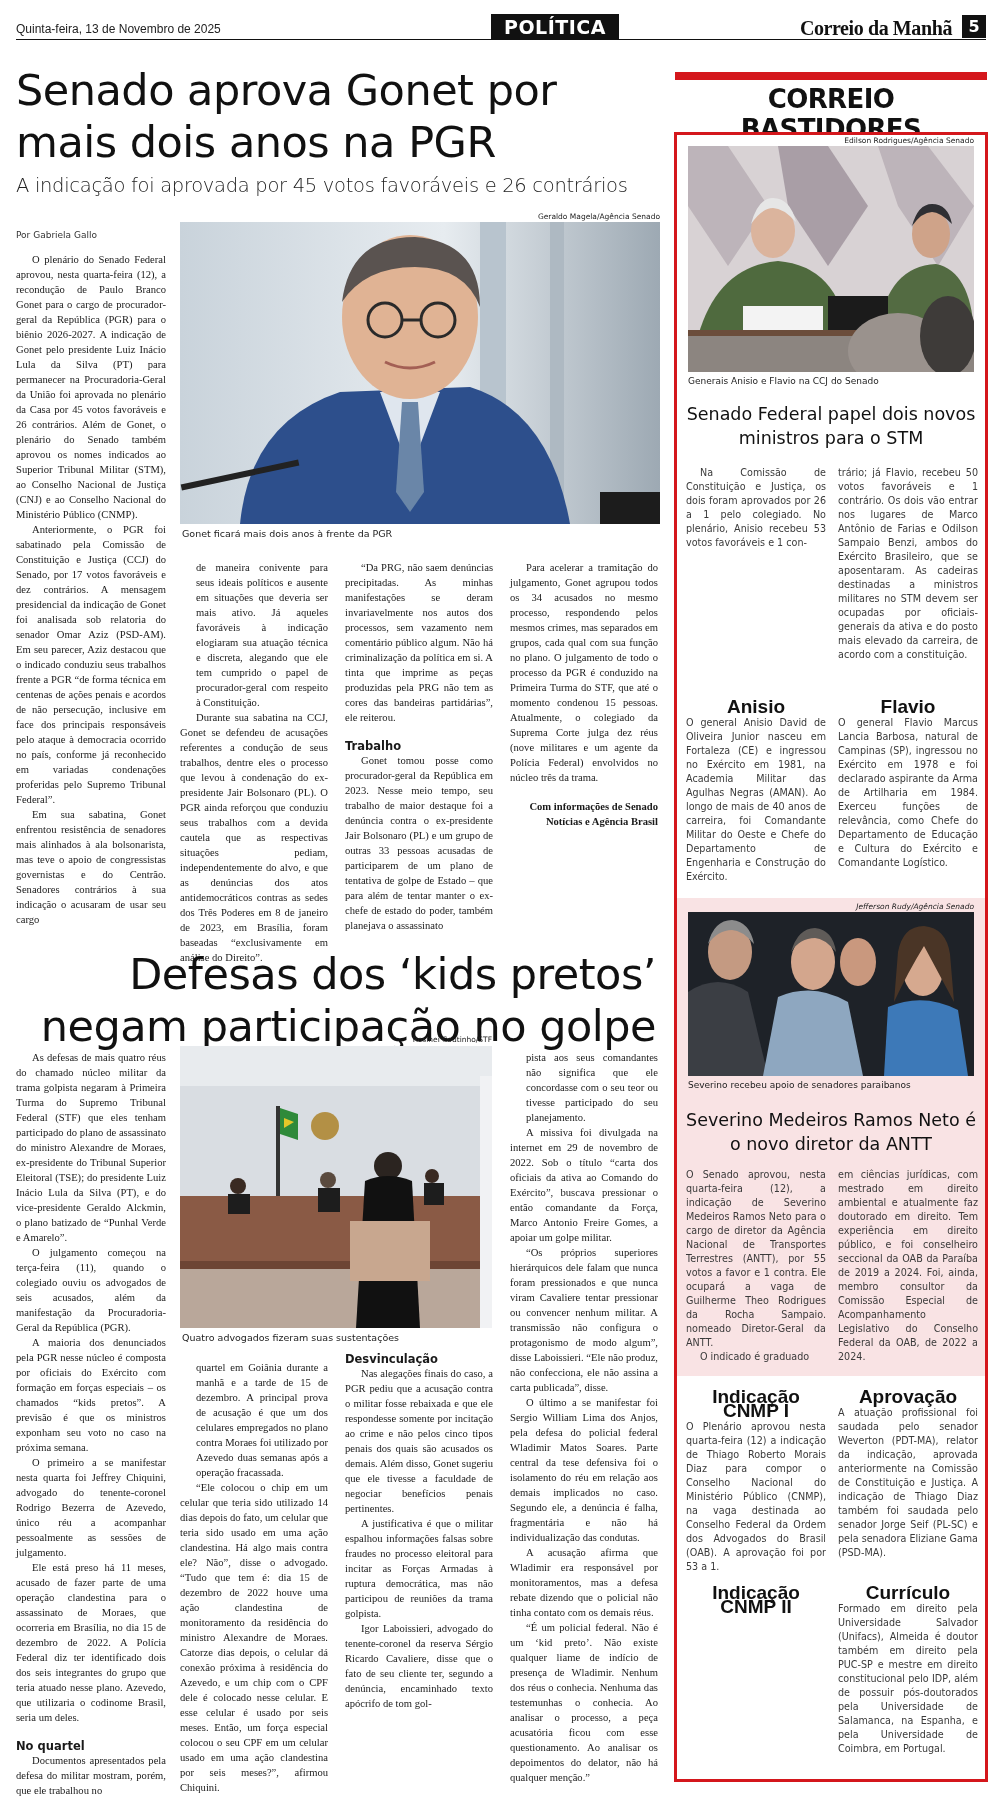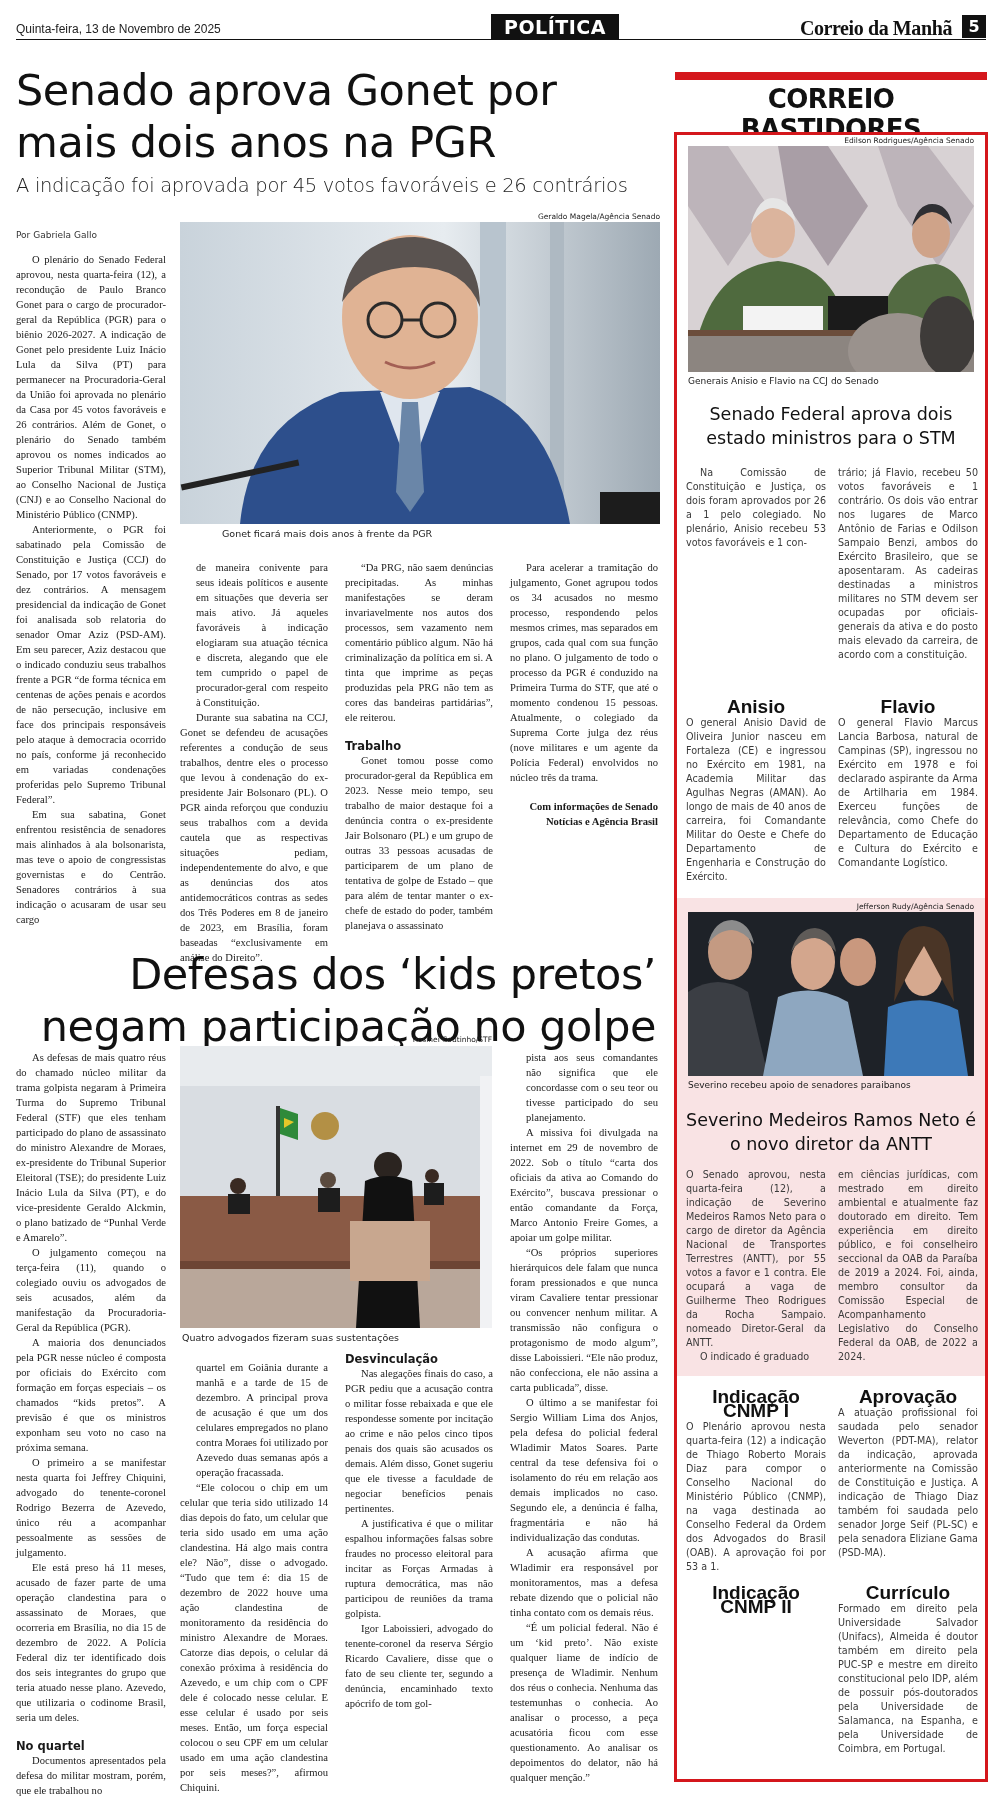--- a/index.html
+++ b/index.html
@@ -74,21 +74,21 @@
     <ellipse cx="230" cy="95" rx="68" ry="82" fill="#e0b394"></ellipse>
     <path d="M162 80 Q170 15 235 15 Q300 20 300 85 Q285 45 235 45 Q185 45 162 80 Z" fill="#5a5350"></path>
     <circle cx="205" cy="98" r="17" fill="none" stroke="#2a2a2a" stroke-width="3"></circle>
     <circle cx="258" cy="98" r="17" fill="none" stroke="#2a2a2a" stroke-width="3"></circle>
     <line x1="222" y1="98" x2="241" y2="98" stroke="#2a2a2a" stroke-width="3"></line>
     <path d="M205 140 Q230 152 255 140" fill="none" stroke="#a35f54" stroke-width="3"></path>
     <rect x="0" y="250" width="120" height="6" fill="#222" transform="rotate(-12 60 253)"></rect>
     <rect x="420" y="270" width="60" height="32" fill="#1c1c1c"></rect>
   </svg>
 </div>
-<div class="caption" style="left:182px;top:528px;margin-left:40px;">Gonet ficará mais dois anos à frente da PGR</div>
+<div class="caption" style="left:182px;top:528px;">Gonet ficará mais dois anos à frente da PGR</div>
 
 <div class="col" style="left:16px;top:252px;width:150px;">
   <p>O plenário do Senado Federal aprovou, nesta quarta-feira (12), a recondução de Paulo Branco Gonet para o cargo de procurador-geral da República (PGR) para o biênio 2026-2027. A indicação de Gonet pelo presidente Luiz Inácio Lula da Silva (PT) para permanecer na Procuradoria-Geral da União foi aprovada no plenário da Casa por 45 votos favoráveis e 26 contrários. Além de Gonet, o plenário do Senado também aprovou os nomes indicados ao Superior Tribunal Militar (STM), ao Conselho Nacional de Justiça (CNJ) e ao Conselho Nacional do Ministério Público (CNMP).</p>
   <p>Anteriormente, o PGR foi sabatinado pela Comissão de Constituição e Justiça (CCJ) do Senado, por 17 votos favoráveis e dez contrários. A mensagem presidencial da indicação de Gonet foi analisada sob relatoria do senador Omar Aziz (PSD-AM). Em seu parecer, Aziz destacou que o indicado conduziu seus trabalhos frente a PGR “de forma técnica em centenas de ações penais e acordos de não persecução, inclusive em face dos principais responsáveis pelo ataque à democracia ocorrido no país, conforme já reconhecido em variadas condenações proferidas pelo Supremo Tribunal Federal”.</p>
   <p>Em sua sabatina, Gonet enfrentou resistência de senadores mais alinhados à ala bolsonarista, mas teve o apoio de congressistas governistas e do Centrão. Senadores contrários à sua indicação o acusaram de usar seu cargo</p>
 </div>
 
 <div class="col" style="left:180px;top:560px;width:148px;">
   <p class="noindent">de maneira conivente para seus ideais políticos e ausente em situações que deveria ser mais ativo. Já aqueles favoráveis à indicação elogiaram sua atuação técnica e discreta, alegando que ele tem cumprido o papel de procurador-geral com respeito à Constituição.</p>
   <p>Durante sua sabatina na CCJ, Gonet se defendeu de acusações referentes a condução de seus trabalhos, dentre eles o processo que levou à condenação do ex-presidente Jair Bolsonaro (PL). O PGR ainda reforçou que conduziu seus trabalhos com a devida cautela que as respectivas situações pediam, independentemente do alvo, e que as denúncias dos atos antidemocráticos contras as sedes dos Três Poderes em 8 de janeiro de 2023, em Brasília, foram baseadas “exclusivamente em análise do Direito”.</p>
@@ -188,39 +188,39 @@
     <path d="M224 80 Q230 58 244 58 Q260 58 264 78 Q252 66 244 66 Q234 66 224 80 Z" fill="#2f2f33"></path>
     <rect x="55" y="160" width="80" height="26" fill="#f3f3f3"></rect>
     <rect x="140" y="150" width="60" height="36" fill="#1b1b1b"></rect>
     <rect x="0" y="184" width="286" height="42" fill="#8c8580"></rect>
     <rect x="0" y="184" width="286" height="6" fill="#6b4d3b"></rect>
     <ellipse cx="210" cy="205" rx="50" ry="38" fill="#9a928d"></ellipse>
     <ellipse cx="260" cy="190" rx="28" ry="40" fill="#3e3b39"></ellipse>
   </svg>
 </div>
 <div class="caption" style="left:688px;top:376px;font-size:9px;">Generais Anisio e Flavio na CCJ do Senado</div>
-<div class="sb-h" style="left:682px;top:402px;width:298px;font-size:17.5px;line-height:24px;">Senado Federal aprova dois estado ministros para o STM</div>
+<div class="sb-h" style="left:682px;top:402px;width:298px;font-size:17.5px;line-height:24px;">Senado Federal papel dois novos ministros para o STM</div>
 
 <div class="sb-col" style="left:686px;top:466px;width:140px;">
   <p class="ind">Na Comissão de Constituição e Justiça, os dois foram aprovados por 26 a 1 pelo colegiado. No plenário, Anisio recebeu 53 votos favoráveis e 1 con-</p>
 </div>
 <div class="sb-col" style="left:838px;top:466px;width:140px;">
   <p>trário; já Flavio, recebeu 50 votos favoráveis e 1 contrário. Os dois vão entrar nos lugares de Marco Antônio de Farias e Odilson Sampaio Benzi, ambos do Exército Brasileiro, que se aposentaram. As cadeiras destinadas a ministros militares no STM devem ser ocupadas por oficiais-generais da ativa e do posto mais elevado da carreira, de acordo com a constituição.</p>
 </div>
 
 <div class="sb-col" style="left:686px;top:700px;width:140px;">
   <div class="sb-sub">Anisio</div>
   <p>O general Anisio David de Oliveira Junior nasceu em Fortaleza (CE) e ingressou no Exército em 1981, na Academia Militar das Agulhas Negras (AMAN). Ao longo de mais de 40 anos de carreira, foi Comandante Militar do Oeste e Chefe do Departamento de Engenharia e Construção do Exército.</p>
 </div>
 <div class="sb-col" style="left:838px;top:700px;width:140px;">
   <div class="sb-sub">Flavio</div>
   <p>O general Flavio Marcus Lancia Barbosa, natural de Campinas (SP), ingressou no Exército em 1978 e foi declarado aspirante da Arma de Artilharia em 1984. Exerceu funções de relevância, como Chefe do Departamento de Educação e Cultura do Exército e Comandante Logístico.</p>
 </div>
 
-<div class="credit" style="left:688px;top:902px;width:286px;">Jefferson Rudy/Agência Senado</div>
+<div class="credit" style="left:688px;top:902px;width:286px;font-style:italic;">Jefferson Rudy/Agência Senado</div>
 <div class="photo" style="left:688px;top:912px;width:286px;height:164px;">
   <svg width="286" height="164" viewBox="0 0 286 164">
     <rect width="286" height="164" fill="#1e2228"></rect>
     <path d="M0 164 L0 80 Q30 60 60 80 L80 164 Z" fill="#3b3e44"></path>
     <ellipse cx="42" cy="40" rx="22" ry="28" fill="#c49a82"></ellipse>
     <path d="M20 32 Q26 8 44 8 Q62 10 66 32 Q54 18 44 18 Q30 18 20 32 Z" fill="#8c8c8c"></path>
     <path d="M75 164 L90 85 Q125 70 160 90 L175 164 Z" fill="#8ea7c0"></path>
     <ellipse cx="125" cy="50" rx="22" ry="28" fill="#d3a68d"></ellipse>
     <path d="M103 40 Q110 16 127 16 Q145 18 148 40 Q136 26 127 26 Q112 26 103 40 Z" fill="#5f5b58"></path>
     <ellipse cx="170" cy="50" rx="18" ry="24" fill="#c9987e"></ellipse>

